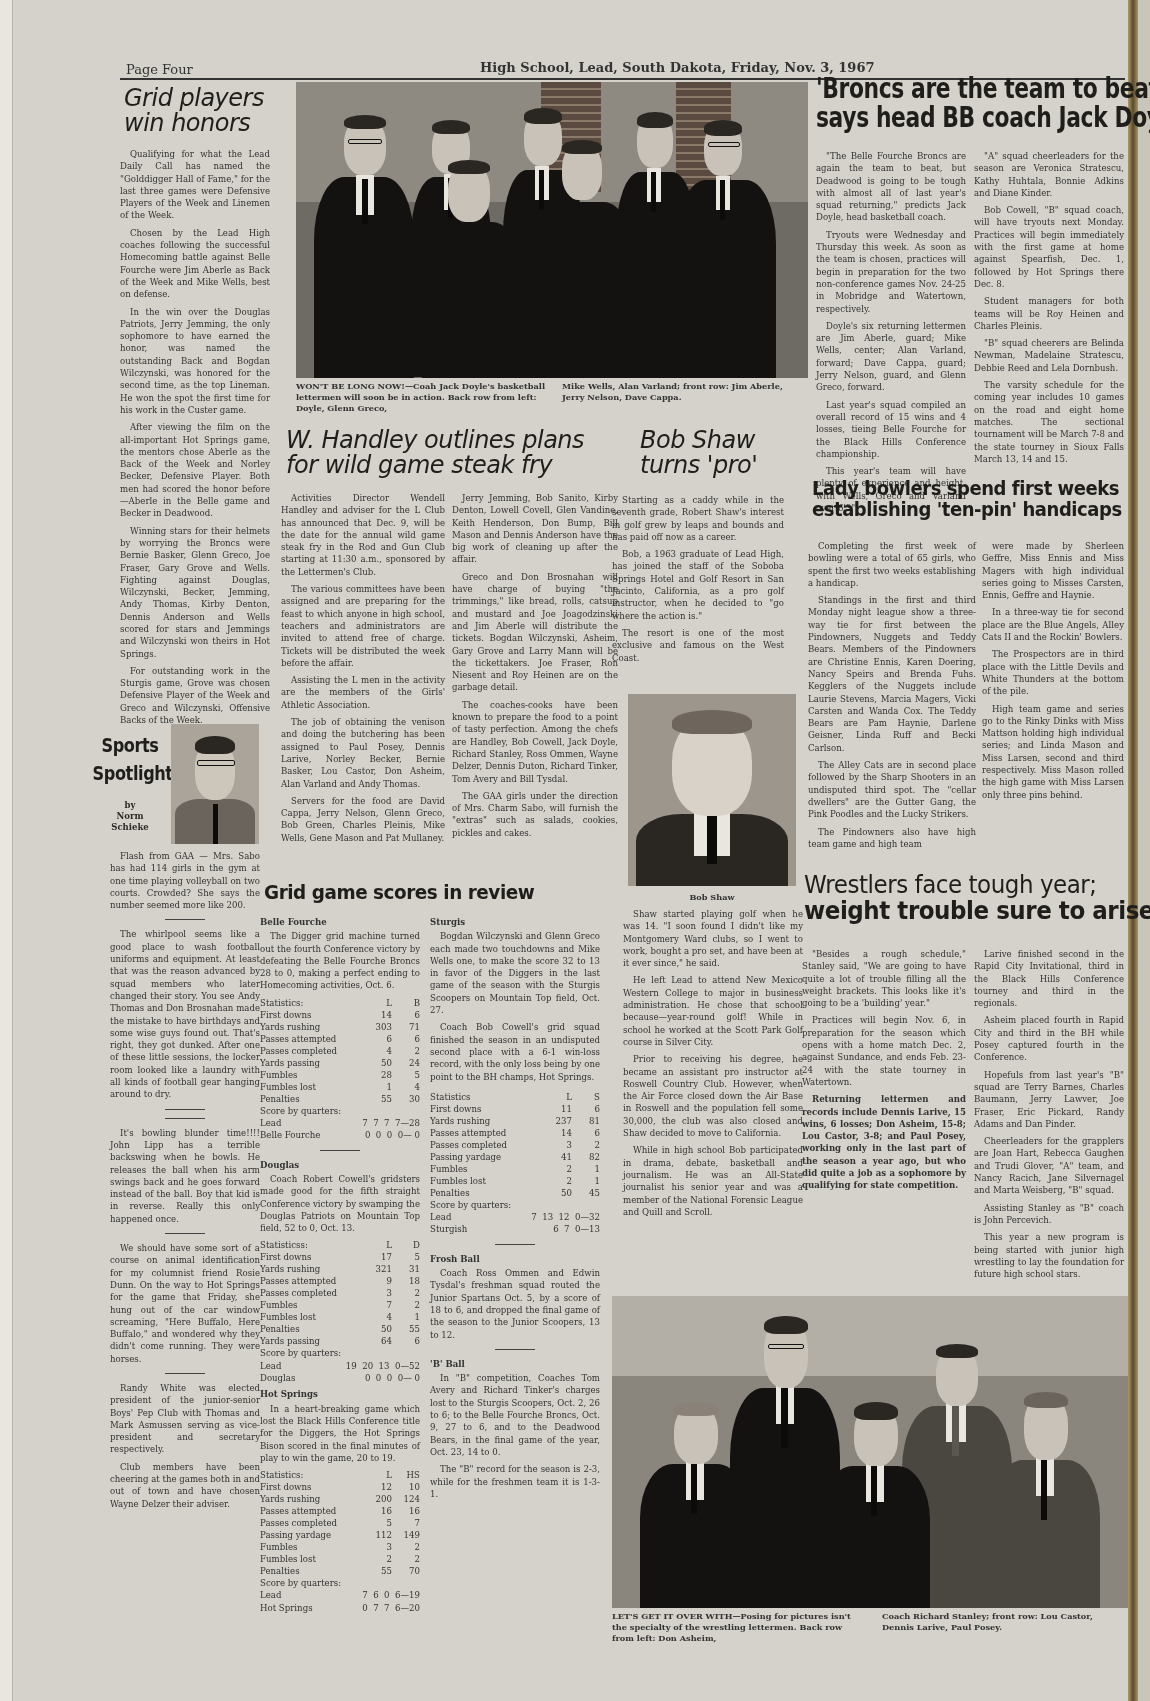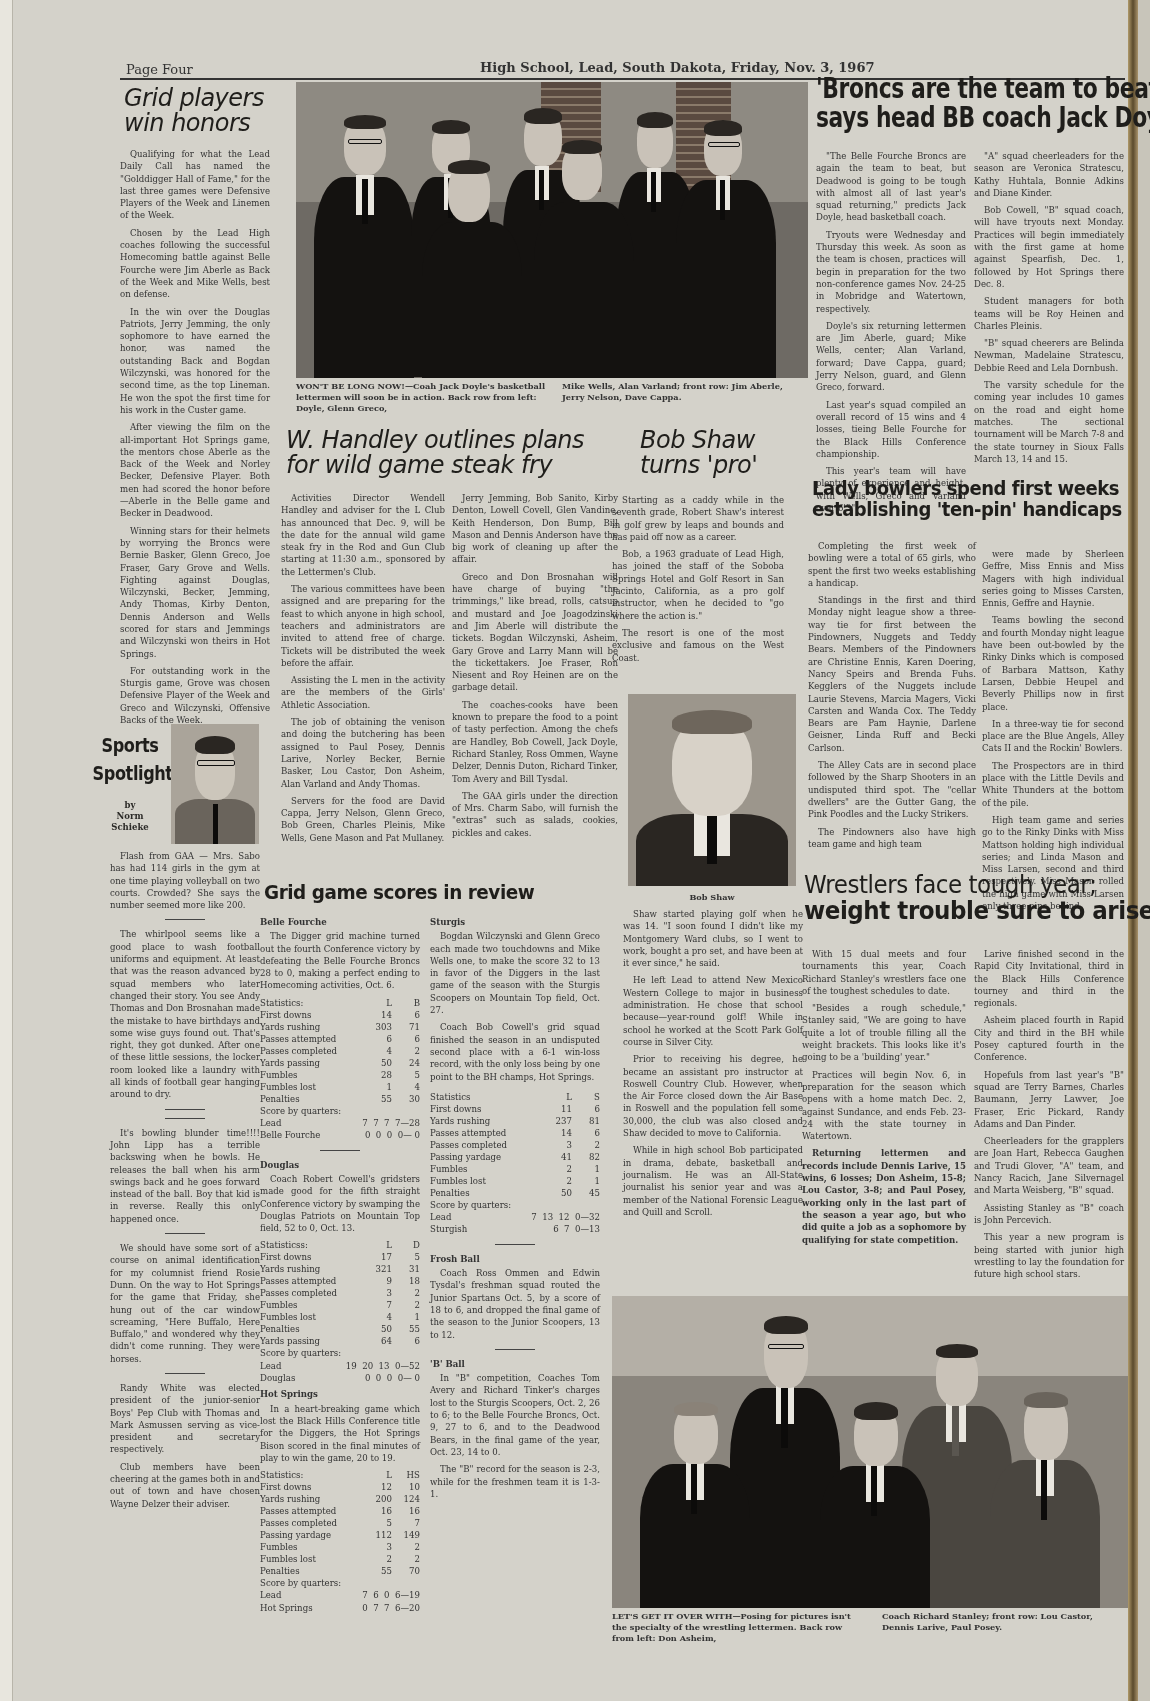--- a/index.html
+++ b/index.html
@@ -453,34 +453,32 @@
 <div class="abs head-sans" style="left:812px;top:478px;font-size:20px;transform:scaleX(0.9);transform-origin:left top;white-space:nowrap;">
   <div>Lady bowlers spend first weeks</div>
   <div>establishing 'ten-pin' handicaps</div>
 </div>
 <div class="col" style="left:808px;top:540px;width:168px;">
   <p>Completing the first week of bowling were a total of 65 girls, who spent the first two weeks establishing a handicap.</p>
   <p>Standings in the first and third Monday night league show a three-way tie for first between the Pindowners, Nuggets and Teddy Bears. Members of the Pindowners are Christine Ennis, Karen Doering, Nancy Speirs and Brenda Fuhs. Kegglers of the Nuggets include Laurie Stevens, Marcia Magers, Vicki Carsten and Wanda Cox. The Teddy Bears are Pam Haynie, Darlene Geisner, Linda Ruff and Becki Carlson.</p>
   <p>The Alley Cats are in second place followed by the Sharp Shooters in an undisputed third spot. The "cellar dwellers" are the Gutter Gang, the Pink Poodles and the Lucky Strikers.</p>
   <p>The Pindowners also have high team game and high team</p>
 </div>
-<div class="col" style="left:982px;top:540px;width:142px;margin-top:8px;">
+<div class="col" style="left:982px;top:540px;width:142px;">
   <p>were made by Sherleen Geffre, Miss Ennis and Miss Magers with high individual series going to Misses Carsten, Ennis, Geffre and Haynie.</p>
-  <p>Teams bowling the second and fourth Monday night league have been out-bowled by the Rinky Dinks which is composed of Barbara Mattson, Kathy Larsen, Debbie Heupel and Beverly Phillips now in first place.</p>
   <p>In a three-way tie for second place are the Blue Angels, Alley Cats II and the Rockin' Bowlers.</p>
   <p>The Prospectors are in third place with the Little Devils and White Thunders at the bottom of the pile.</p>
   <p>High team game and series go to the Rinky Dinks with Miss Mattson holding high individual series; and Linda Mason and Miss Larsen, second and third respectively. Miss Mason rolled the high game with Miss Larsen only three pins behind.</p>
 </div>
 
 <div class="abs head-sans" style="left:804px;top:872px;font-size:25px;font-weight:normal;transform:scaleX(0.92);transform-origin:left top;white-space:nowrap;">
   <div>Wrestlers face tough year;</div>
   <div style="font-weight:bold;">weight trouble sure to arise</div>
 </div>
 <div class="col" style="left:802px;top:948px;width:164px;">
-  <p>With 15 dual meets and four tournaments this year, Coach Richard Stanley's wrestlers face one of the toughest schedules to date.</p>
   <p>"Besides a rough schedule," Stanley said, "We are going to have quite a lot of trouble filling all the weight brackets. This looks like it's going to be a 'building' year."</p>
   <p>Practices will begin Nov. 6, in preparation for the season which opens with a home match Dec. 2, against Sundance, and ends Feb. 23-24 with the state tourney in Watertown.</p>
   <p style="font-weight:bold;">Returning lettermen and records include Dennis Larive, 15 wins, 6 losses; Don Asheim, 15-8; Lou Castor, 3-8; and Paul Posey, working only in the last part of the season a year ago, but who did quite a job as a sophomore by qualifying for state competition.</p>
 </div>
 <div class="col" style="left:974px;top:948px;width:150px;">
   <p>Larive finished second in the Rapid City Invitational, third in the Black Hills Conference tourney and third in the regionals.</p>
   <p>Asheim placed fourth in Rapid City and third in the BH while Posey captured fourth in the Conference.</p>
   <p>Hopefuls from last year's "B" squad are Terry Barnes, Charles Baumann, Jerry Lawver, Joe Fraser, Eric Pickard, Randy Adams and Dan Pinder.</p>
   <p>Cheerleaders for the grapplers are Joan Hart, Rebecca Gaughen and Trudi Glover, "A" team, and Nancy Racich, Jane Silvernagel and Marta Weisberg, "B" squad.</p>
   <p>Assisting Stanley as "B" coach is John Percevich.</p>

